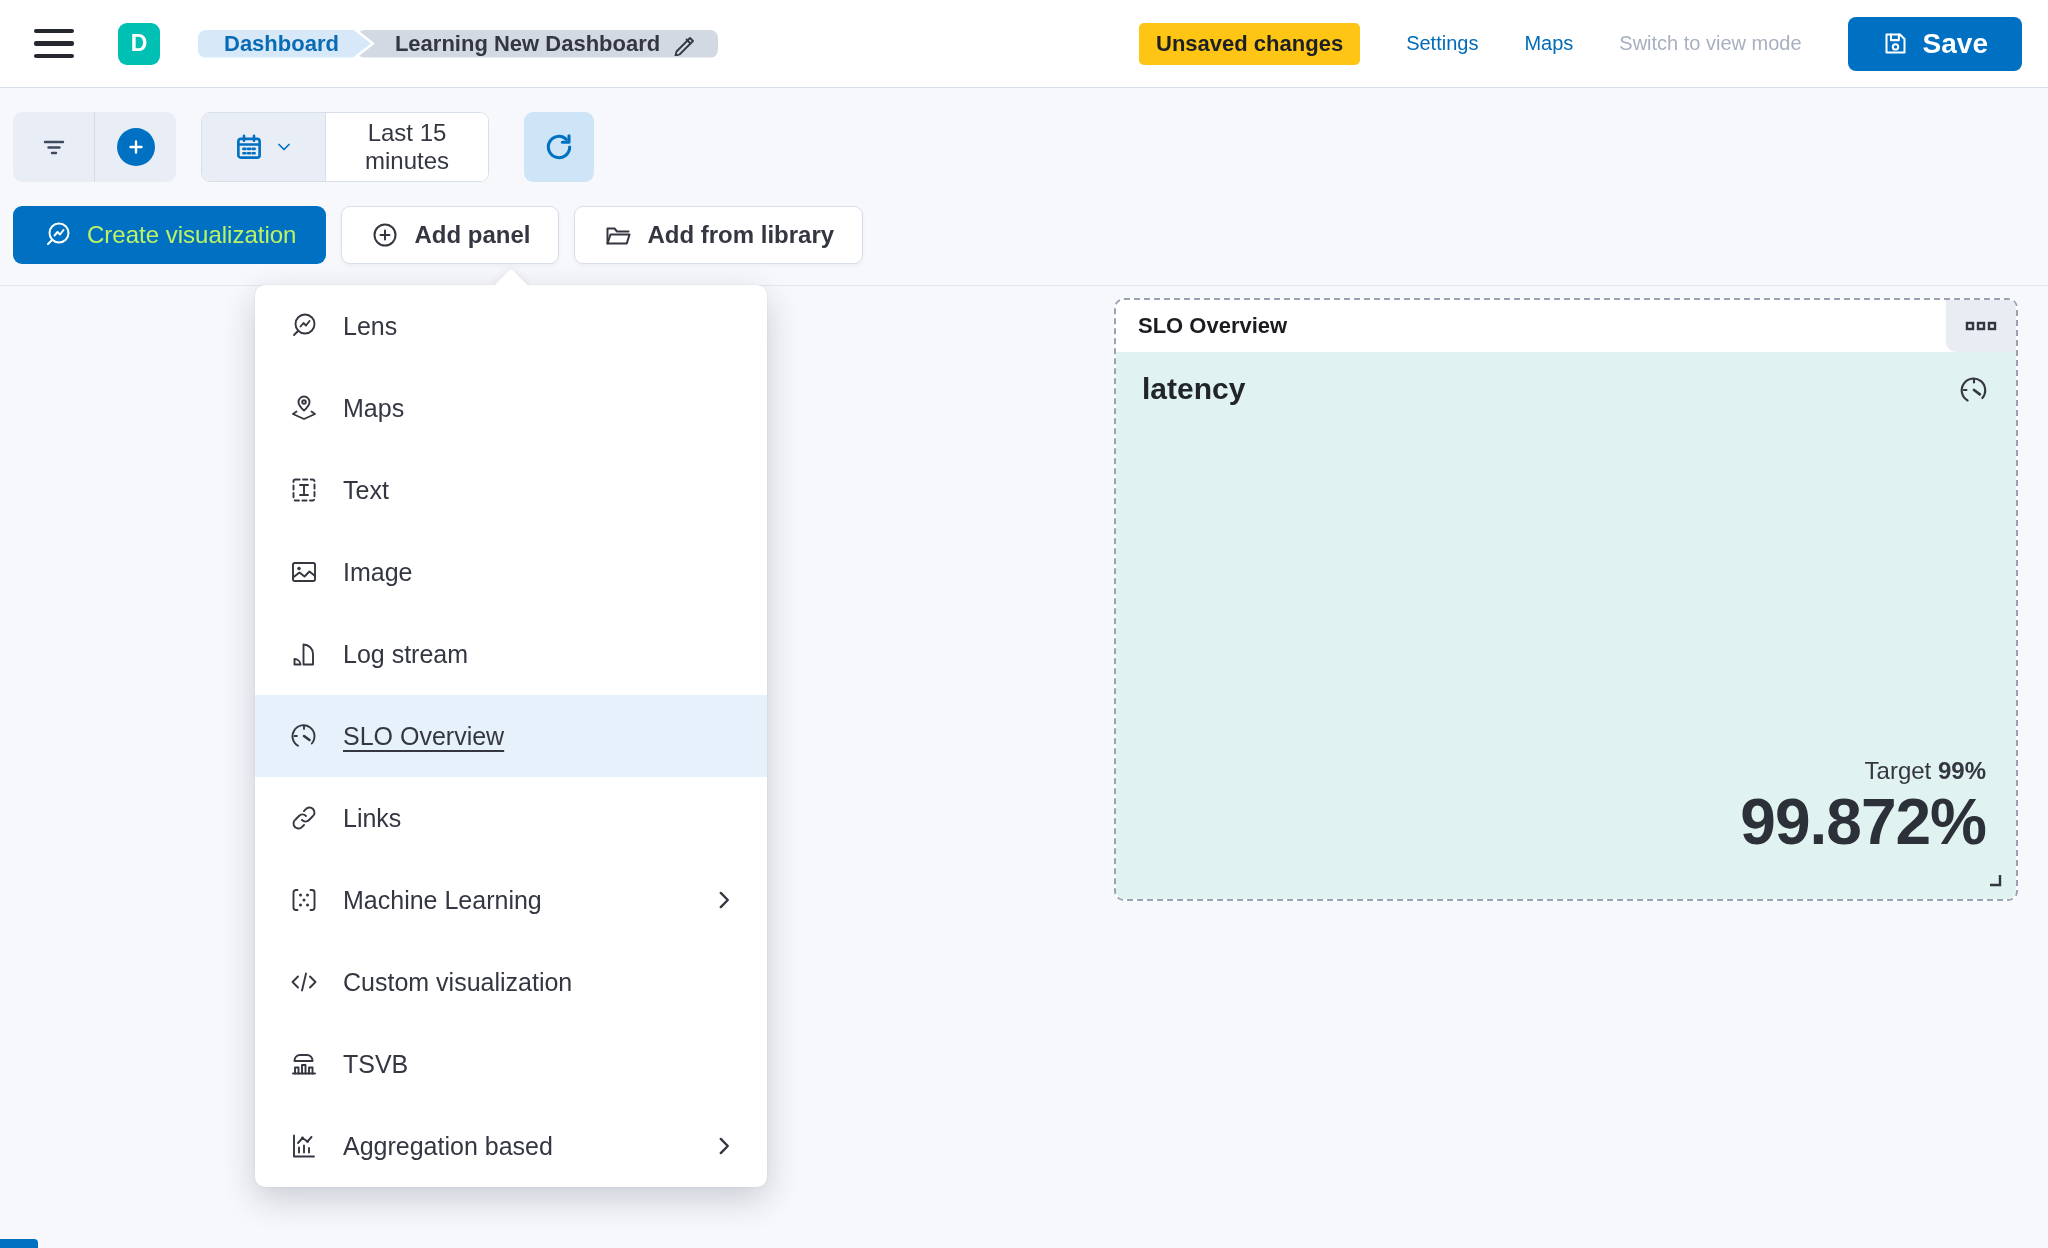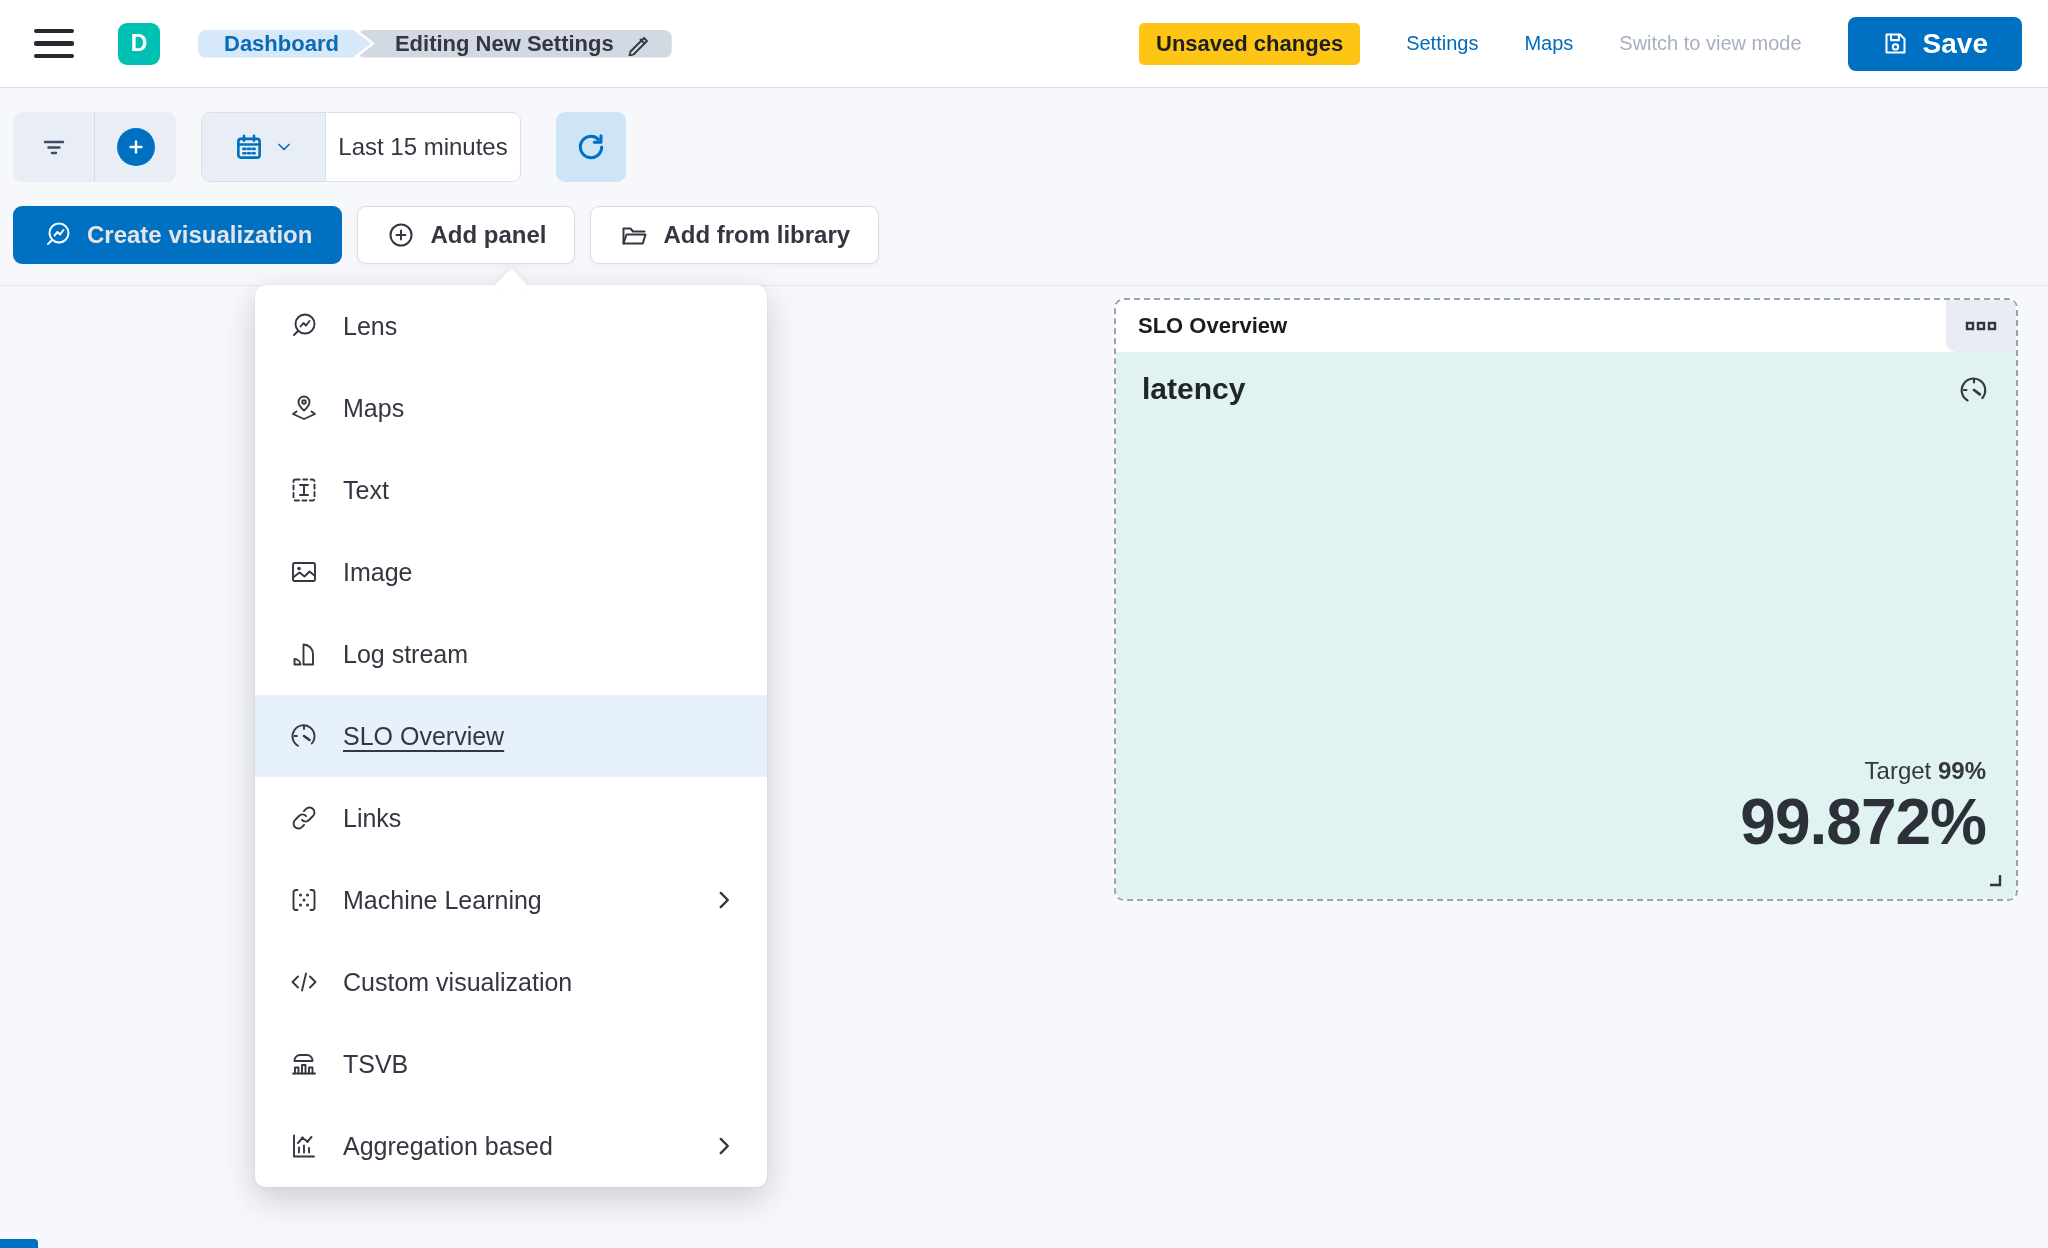--- a/index.html
+++ b/index.html
@@ -36,34 +36,34 @@
   .filter-group .cell { flex:1; height:100%; display:flex; align-items:center; justify-content:center; background:none; border:none; cursor:pointer; }
   .filter-group .vdiv { width:1px; height:70px; background:#D6DCE7; }
   .icon-filter { width:30px; height:30px; stroke:#3D4A60; fill:none; stroke-width:2.4; stroke-linecap:round; }
   .plus-fab { width:38px; height:38px; border-radius:50%; background:#0071C2; display:flex; align-items:center; justify-content:center; }
   .plus-fab svg { width:22px; height:22px; stroke:#fff; stroke-width:2.6; stroke-linecap:round; fill:none; }
   .search-box { flex:1; height:70px; margin-left:17px; background:#fff; border:1px solid #D9DFE9; border-radius:9px;
                 display:flex; align-items:center; padding:0 24px; }
   .search-box svg { width:30px; height:30px; stroke:#343741; fill:none; stroke-width:2; stroke-linecap:round; flex:none; }
   .search-box input { flex:1; border:none; outline:none; background:transparent; margin-left:18px; font-size:23px; color:#343741; font-family:inherit; }
   .search-box input::placeholder { color:#69707D; opacity:1; }
-  .datepicker { width:320px; height:70px; margin-left:25px; border:1px solid #D9DFE9; border-radius:9px; background:#fff;
+  .datepicker { width:288px; height:70px; margin-left:25px; border:1px solid #D9DFE9; border-radius:9px; background:#fff;
                 display:flex; overflow:hidden; }
   .dp-left { width:124px; background:#E9EEF6; border:none; border-right:1px solid #D9DFE9; display:flex; align-items:center;
              justify-content:center; gap:10px; cursor:pointer; }
   .dp-left svg { stroke:#0071C2; fill:none; stroke-width:2.1; stroke-linecap:round; stroke-linejoin:round; }
   .dp-right { flex:1; background:#fff; border:none; font-size:24px; color:#343741; cursor:pointer; font-family:inherit; }
   .refresh-btn { width:70px; height:70px; margin-left:35px; background:#CEE5F8; border:none; border-radius:9px;
                  display:flex; align-items:center; justify-content:center; cursor:pointer; }
   .refresh-btn svg { width:32px; height:32px; stroke:#0071C2; fill:none; stroke-width:2.3; stroke-linecap:round; stroke-linejoin:round; }
 
   
   .toolbar-row { position:absolute; top:206px; left:13px; height:58px; display:flex; gap:15px; }
   .tb-btn { height:58px; display:flex; align-items:center; gap:14px; border-radius:9px; font-size:24px; cursor:pointer; font-family:inherit; }
-  .tb-primary { background:#0071C2; border:none; color:#e5e5e5; font-weight:700; padding:0 30px; }
+  .tb-primary { background:#0071C2; border:none; color:#bef264; font-weight:400; padding:0 30px; }
   .tb-primary svg { width:30px; height:30px; stroke:#fff; fill:none; stroke-width:2; stroke-linecap:round; stroke-linejoin:round; }
   .tb-sec { background:#fff; border:1px solid #D9DFE9; color:#343741; font-weight:600; padding:0 28px;
             box-shadow:0 2px 4px rgba(50,60,80,0.05); }
   .tb-sec svg { width:30px; height:30px; stroke:#343741; fill:none; stroke-width:2; stroke-linecap:round; stroke-linejoin:round; }
 
   .canvas-line { position:absolute; top:285px; left:0; right:0; height:1px; background:#E3E8F0; }
 
   
   .popover { position:absolute; left:255px; top:285px; width:512px; height:902px; background:#fff; border-radius:10px;
              box-shadow:0 12px 34px rgba(20,30,50,0.20), 0 0 2px rgba(20,30,50,0.10); z-index:20; }
@@ -103,21 +103,21 @@
   <header class="top-bar">
     <button class="hamburger">
         <span></span>
         <span></span>
         <span></span>
       </button>
     <button class="avatar">D</button>
     <nav class="crumbs">
       <div class="crumb crumb-first">Dashboard</div>
       <div class="crumb crumb-last">
-        <span>Editing New Settings</span>
+        <span>Learning New Dashboard</span>
         <svg viewBox="0 0 24 24">
             <path d="M4.5 19.5l-1 4 4-1L21 9l-3-3L4.5 19.5z"></path>
             <path d="M14.5 7.5l3 3"></path>
           </svg>
       </div>
     </nav>
     <div class="top-right">
       <span class="badge-unsaved">Unsaved changes</span>
       <button class="hlink">Settings</button>
       <button class="hlink">Maps</button>

